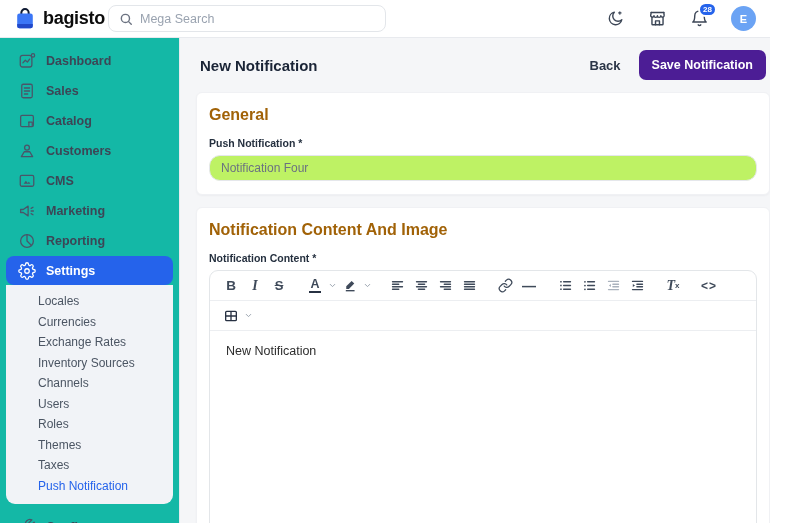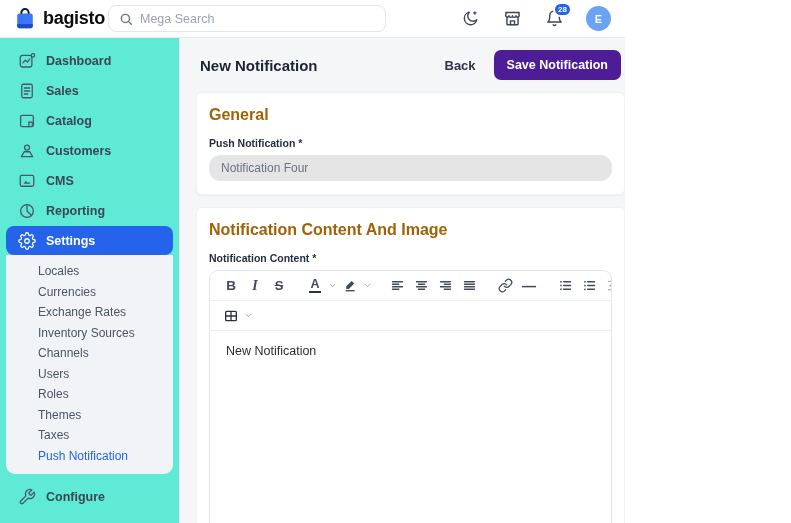--- a/index.html
+++ b/index.html
@@ -1,18 +1,18 @@
 <!DOCTYPE html>
 <html><head>
 <meta charset="utf-8">
 <style>
   * { margin:0; padding:0; box-sizing:border-box; }
   html,body { width:791px; height:523px; overflow:hidden; background:#fff;
     font-family:"Liberation Sans", sans-serif; }
-  .app { width:625px; height:523px; position:relative; }
+  .app { width:770px; height:523px; position:relative; }
 
   
   .topbar { position:absolute; top:0; left:0; right:0; height:38px; background:#fff;
     border-bottom:1px solid #e8eaee; display:flex; align-items:center; padding:0 14px; z-index:5; }
   .logo-wrap { display:flex; align-items:center; gap:7px; width:94px; }
   .logo-text { font-size:18px; font-weight:700; color:#0c0c0c; letter-spacing:-0.3px; }
   .search-box { display:flex; align-items:center; gap:7px; width:278px; height:27px;
     border:1px solid #e3e6ea; border-radius:8px; padding:0 10px; background:#fff; }
   .search-box input { border:none; outline:none; flex:1; font-size:12.5px; color:#374151;
     font-family:"Liberation Sans", sans-serif; background:transparent; }
@@ -20,21 +20,21 @@
   .topbar-right { margin-left:auto; display:flex; align-items:center; gap:22px; }
   .tb-icon { width:20px; height:20px; display:flex; align-items:center; justify-content:center; cursor:pointer; }
   .bell-wrap { position:relative; }
   .badge { position:absolute; top:-7px; right:-8px; min-width:15px; height:15px; border-radius:8px;
     background:#2563eb; color:#fff; font-size:8px; font-weight:700; display:flex; align-items:center;
     justify-content:center; padding:0 3px; border:2px solid #fff; }
   .avatar { width:25px; height:25px; border-radius:50%; background:#6ba3f4; color:#fff;
     font-size:11px; font-weight:700; display:flex; align-items:center; justify-content:center; cursor:pointer; }
 
   
-  .sidebar { position:absolute; top:38px; left:0; width:180px; bottom:0; background:#5eead4;
+  .sidebar { position:absolute; top:38px; left:0; width:180px; bottom:0; background:#14b8a6;
     border-right:1px solid #e8eaee; padding-top:8px; overflow:hidden; }
   .nav-item { display:flex; align-items:center; gap:10px; height:30px; padding:0 12px;
     margin:0 6px; border-radius:8px; cursor:pointer; }
   .nav-item .nav-label { font-size:12.5px; font-weight:700; color:#3c4656; }
   .nav-item svg { stroke:#4a5568; }
   .nav-item.active { background:#2563eb; height:29px; }
   .nav-item.active .nav-label { color:#fff; }
   .nav-item.active svg { stroke:#fff; }
   .submenu { margin:0 6px 6px 6px; background:#f1f3f7; border-radius:0 0 9px 9px; padding:6px 0 8px 0; }
   .submenu-item { height:20.5px; display:flex; align-items:center; padding-left:32px;
@@ -51,21 +51,21 @@
   .back-btn { font-size:13px; font-weight:700; color:#2b3547; cursor:pointer; background:none; border:none;
     font-family:"Liberation Sans", sans-serif; }
   .save-btn { background:#4c1d95; color:#fff; border:none; border-radius:7px; padding:8px 13px;
     font-size:12.5px; font-weight:700; cursor:pointer; font-family:"Liberation Sans", sans-serif; }
 
   .card { background:#fff; border:1px solid #f0f1f4; border-radius:6px;
     box-shadow:0 1px 2px rgba(16,24,40,0.04); padding:13px 12px; margin-bottom:12px; }
   .card-title { font-size:16px; font-weight:700; color:#a16207; margin-bottom:13px; }
   .field-label { font-size:10.5px; font-weight:700; color:#25303f; margin-bottom:6px; }
   .text-input { width:100%; height:26px; border:1px solid #e5e7eb; border-radius:11px;
-    padding:0 11px; font-size:12px; color:#6b7280; outline:none; background:#e5e5e5;
+    padding:0 11px; font-size:12px; color:#6b7280; outline:none; background:#bef264;
     font-family:"Liberation Sans", sans-serif; }
 
   
   .editor { border:1px solid #e3e6e9; border-radius:9px; overflow:hidden; background:#fff; }
   .tb-row { display:flex; align-items:center; padding:3px 9px; height:30px; border-bottom:1px solid #eceef1; }
   .tb-group { display:flex; align-items:center; margin-right:12px; }
   .tb-btn { min-width:24px; height:24px; display:flex; align-items:center; justify-content:center;
     border-radius:3px; cursor:pointer; color:#3f4a5a; padding:0 1px; }
   .tb-chev { width:11px; height:24px; display:flex; align-items:center; justify-content:center; cursor:pointer; }
   .glyph-b { font-size:13.5px; font-weight:800; }
@@ -184,20 +184,31 @@
     <div class="nav-item">
       <span>
         <svg width="18" height="18" viewBox="0 0 24 24" fill="none" stroke-width="1.7" stroke-linecap="round" stroke-linejoin="round">
           <rect x="3" y="4.5" width="18" height="14.5" rx="2"></rect>
           <path d="M7.5 15.5 10.5 11.5 13 14.5 14.5 13 16.5 15.5z" fill="#4a5568" stroke="none"></path>
         </svg>
       </span>
       <span class="nav-label">CMS</span>
     </div>
 
+    <div class="nav-item">
+      <span>
+        <svg width="18" height="18" viewBox="0 0 24 24" fill="none" stroke-width="1.7" stroke-linecap="round" stroke-linejoin="round">
+          <path d="M3.5 10v4h3.5l6.5 4.5v-13L7 10z"></path>
+          <path d="M17.5 8.5 20 7"></path>
+            <path d="M17.5 12h3"></path>
+            <path d="M17.5 15.5 20 17"></path>
+        </svg>
+      </span>
+      <span class="nav-label">Marketing</span>
+    </div>
 
     <div class="nav-item">
       <span>
         <svg width="18" height="18" viewBox="0 0 24 24" fill="none" stroke-width="1.7" stroke-linecap="round" stroke-linejoin="round">
           <circle cx="12" cy="12" r="8.5"></circle>
           <path d="M12 3.5V12l6 6"></path>
         </svg>
       </span>
       <span class="nav-label">Reporting</span>
     </div>

